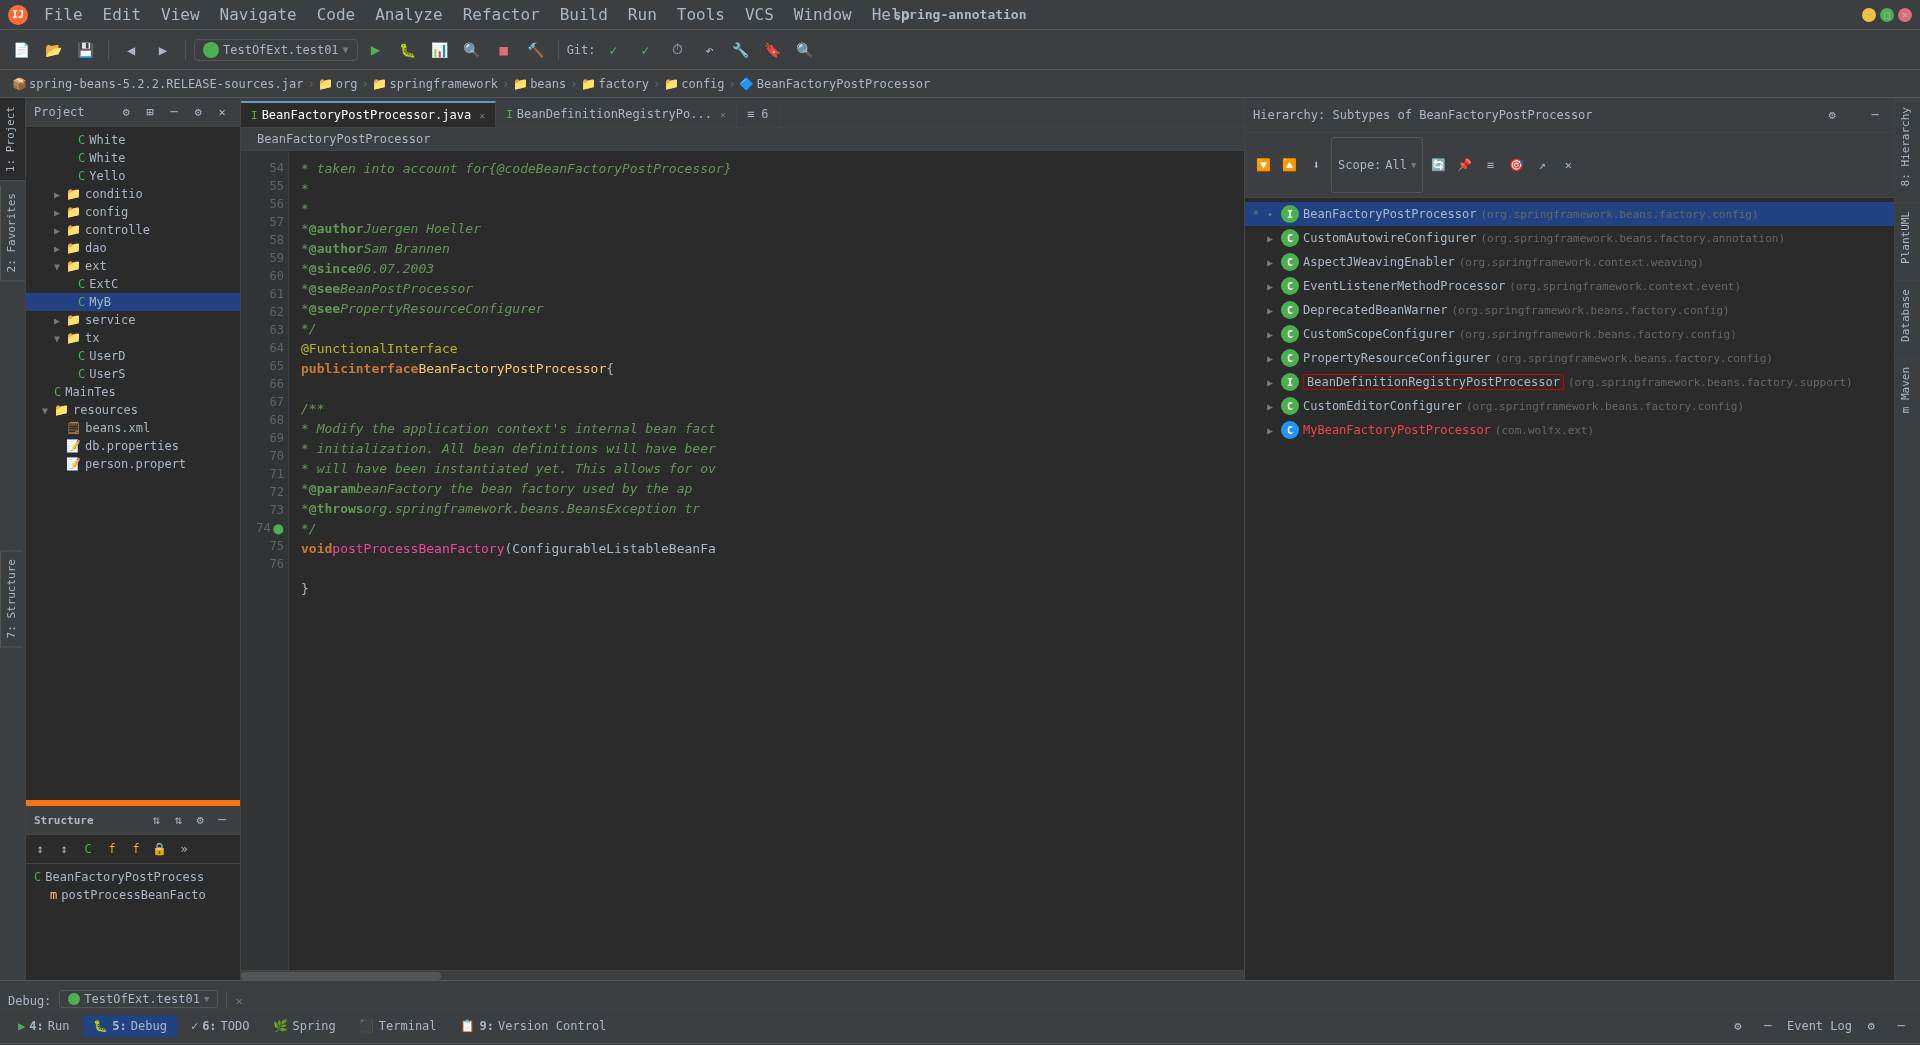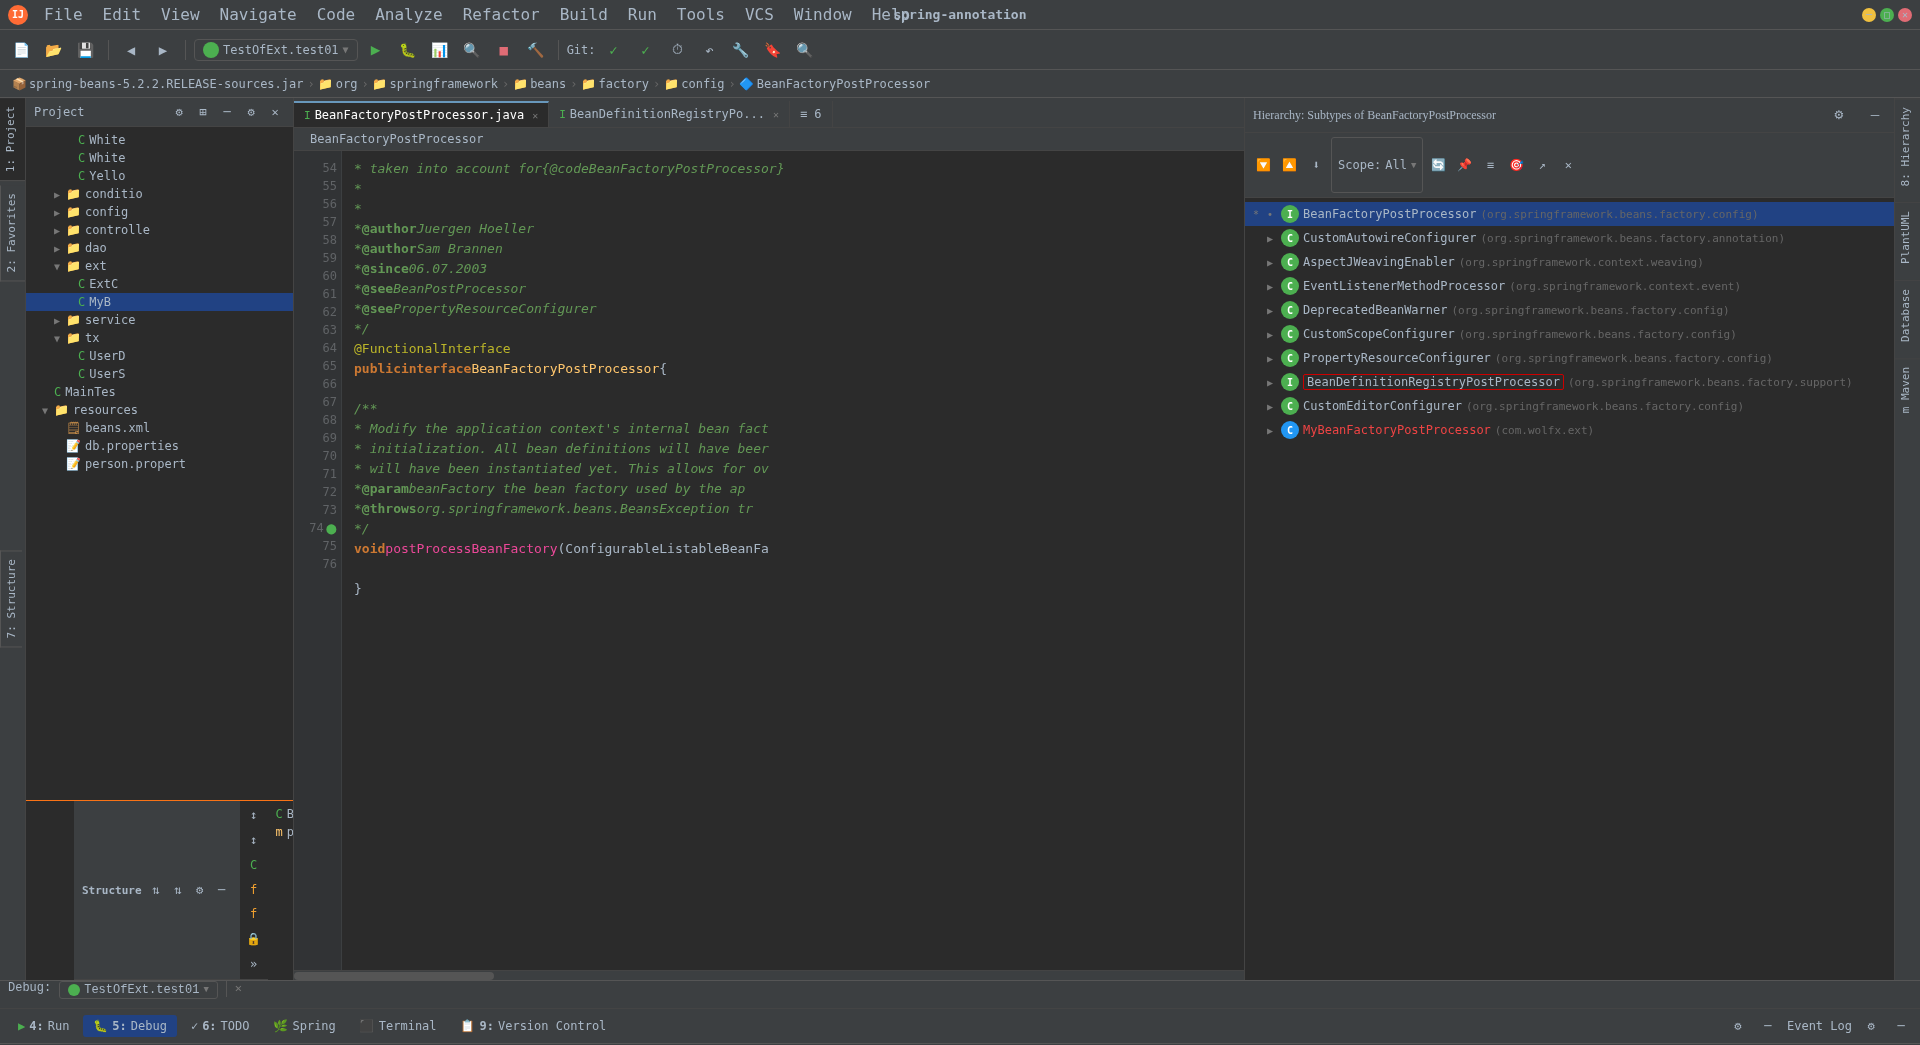--- a/index.html
+++ b/index.html
@@ -196,21 +196,21 @@
     
     #hierarchy-panel {
       width: 650px;
       background: #2b2b2b;
       border-left: 1px solid #444;
       display: flex;
       flex-direction: column;
     }
     #hierarchy-header {
       display: flex; align-items: center; padding: 6px 8px;
-      background: #3c3f41; border-bottom: 1px solid #444; gap: 14px; font-family: Liberation Serif, serif;
+      background: #3c3f41; border-bottom: 1px solid #444; gap: 21px;
     }
     #hierarchy-header .title { font-size: 12px; color: #a9b7c6; flex: 1; }
     .hier-btn {
       width: 22px; height: 22px;
       display: flex; align-items: center; justify-content: center;
       cursor: pointer; color: #a9b7c6; border-radius: 3px; font-size: 12px;
     }
     #hierarchy-toolbar {
       display: flex; align-items: center; padding: 4px 8px;
       background: #3c3f41; border-bottom: 1px solid #444; gap: 4px;
@@ -273,27 +273,26 @@
       font-size: 12px;
       color: #a9b7c6;
       justify-content: space-between;
     }
 
     
     #debugbar {
       background: #3c3f41;
       height: 28px;
       display: flex;
-      align-items: flex-start;
+      align-items: flex-end;
       padding: 0 8px;
       border-top: 1px solid #555;
       gap: 8px;
       font-size: 12px;
       color: #a9b7c6;
-      font-family: Liberation Mono, monospace;
     }
     .debug-sep { width: 1px; height: 16px; background: #555; }
 
     
     ::-webkit-scrollbar { width: 8px; height: 8px; }
     ::-webkit-scrollbar-track { background: #2b2b2b; }
     ::-webkit-scrollbar-thumb { background: #555; border-radius: 4px; }
   </style>
 </head>
 <body>
@@ -385,21 +384,21 @@
   </span>
 </div>
 
 <div id="main">
 
   <div style="display:flex; flex-direction:column; width:26px; background:#3c3f41; border-right:1px solid #444; flex-shrink:0;">
     <div class="left-tab active" style="writing-mode:vertical-rl; transform:rotate(180deg); padding:8px 4px; font-size:11px; color:#a9b7c6;">1: Project</div>
     <div class="left-tab" style="writing-mode:vertical-rl; transform:rotate(180deg); padding:8px 4px; font-size:11px; color:#a9b7c6; margin-top:4px;">2: Favorites</div>
   </div>
 
-  <div id="sidebar" style="width:268px; flex-shrink:0;">
+  <div id="sidebar" style="width:215px; flex-shrink:0;">
     <div id="sidebar-header">
       <span class="title">Project</span>
       <div class="sidebar-icon-btn">⚙</div>
       <div class="sidebar-icon-btn">⊞</div>
       <div class="sidebar-icon-btn">─</div>
       <div class="sidebar-icon-btn">⚙</div>
       <div class="sidebar-icon-btn">✕</div>
     </div>
     <div id="file-tree">
       <div class="tree-item">
@@ -500,21 +499,21 @@
         <span class="tree-icon" style="color:#9876aa">📝</span>
         <span>db.properties</span>
       </div>
       <div class="tree-item">
         <span class="indent" style="width:36px; display:inline-block;"></span>
         <span class="tree-icon" style="color:#9876aa">📝</span>
         <span>person.propert</span>
       </div>
     </div>
 
-    <div style="border-top:1px solid #f97316; height:180px; display:flex; padding-left:48px;">
+    <div style="border-top:6px solid #f97316; height:180px; display:flex; flex-direction:column;">
       <div style="background:#3c3f41; padding:4px 8px; display:flex; align-items:center; gap:4px; border-bottom:1px solid #444;">
         <span style="font-size:11px; font-weight:bold;">Structure</span>
         <div style="margin-left:auto; display:flex; gap:2px;">
           <div class="sidebar-icon-btn">⇅</div>
           <div class="sidebar-icon-btn">⇅</div>
           <div class="sidebar-icon-btn">⚙</div>
           <div class="sidebar-icon-btn">─</div>
         </div>
       </div>
       <div style="padding:4px; display:flex; gap:4px; flex-wrap:wrap; border-bottom:1px solid #444;">

